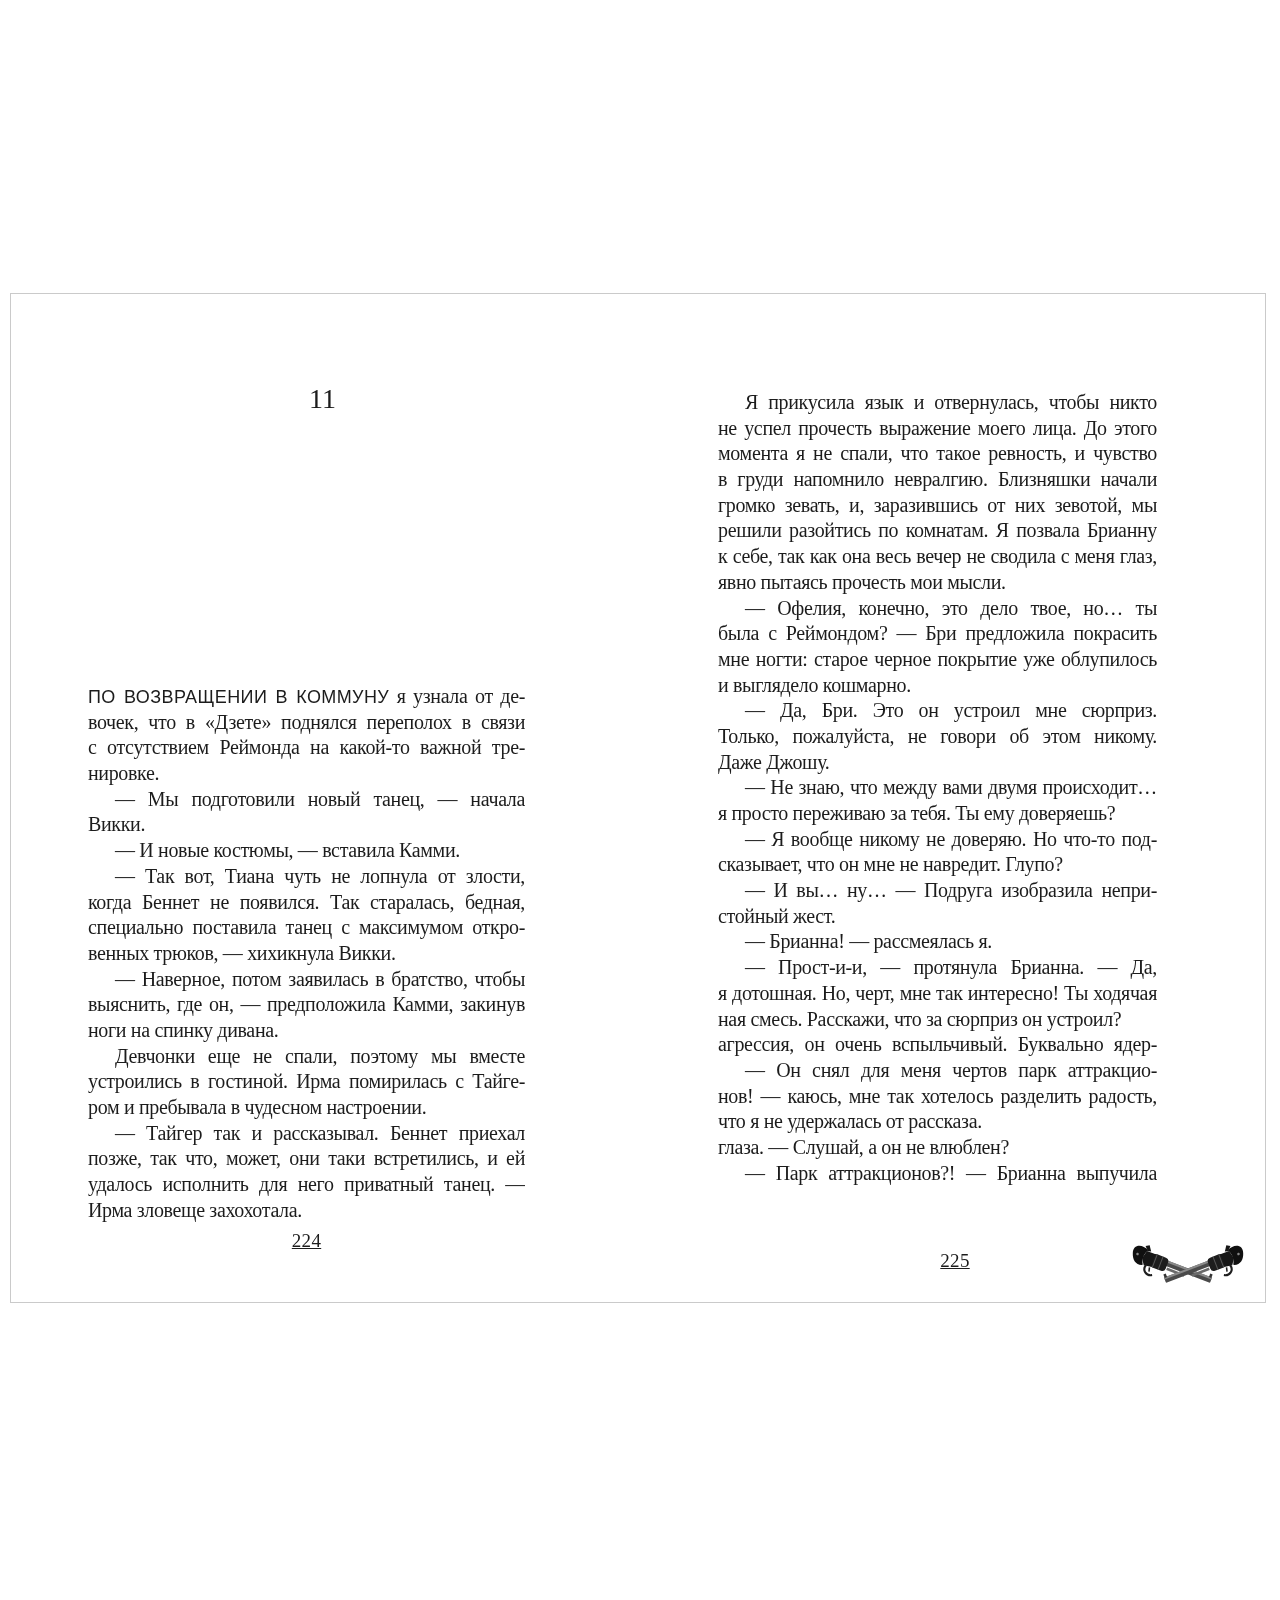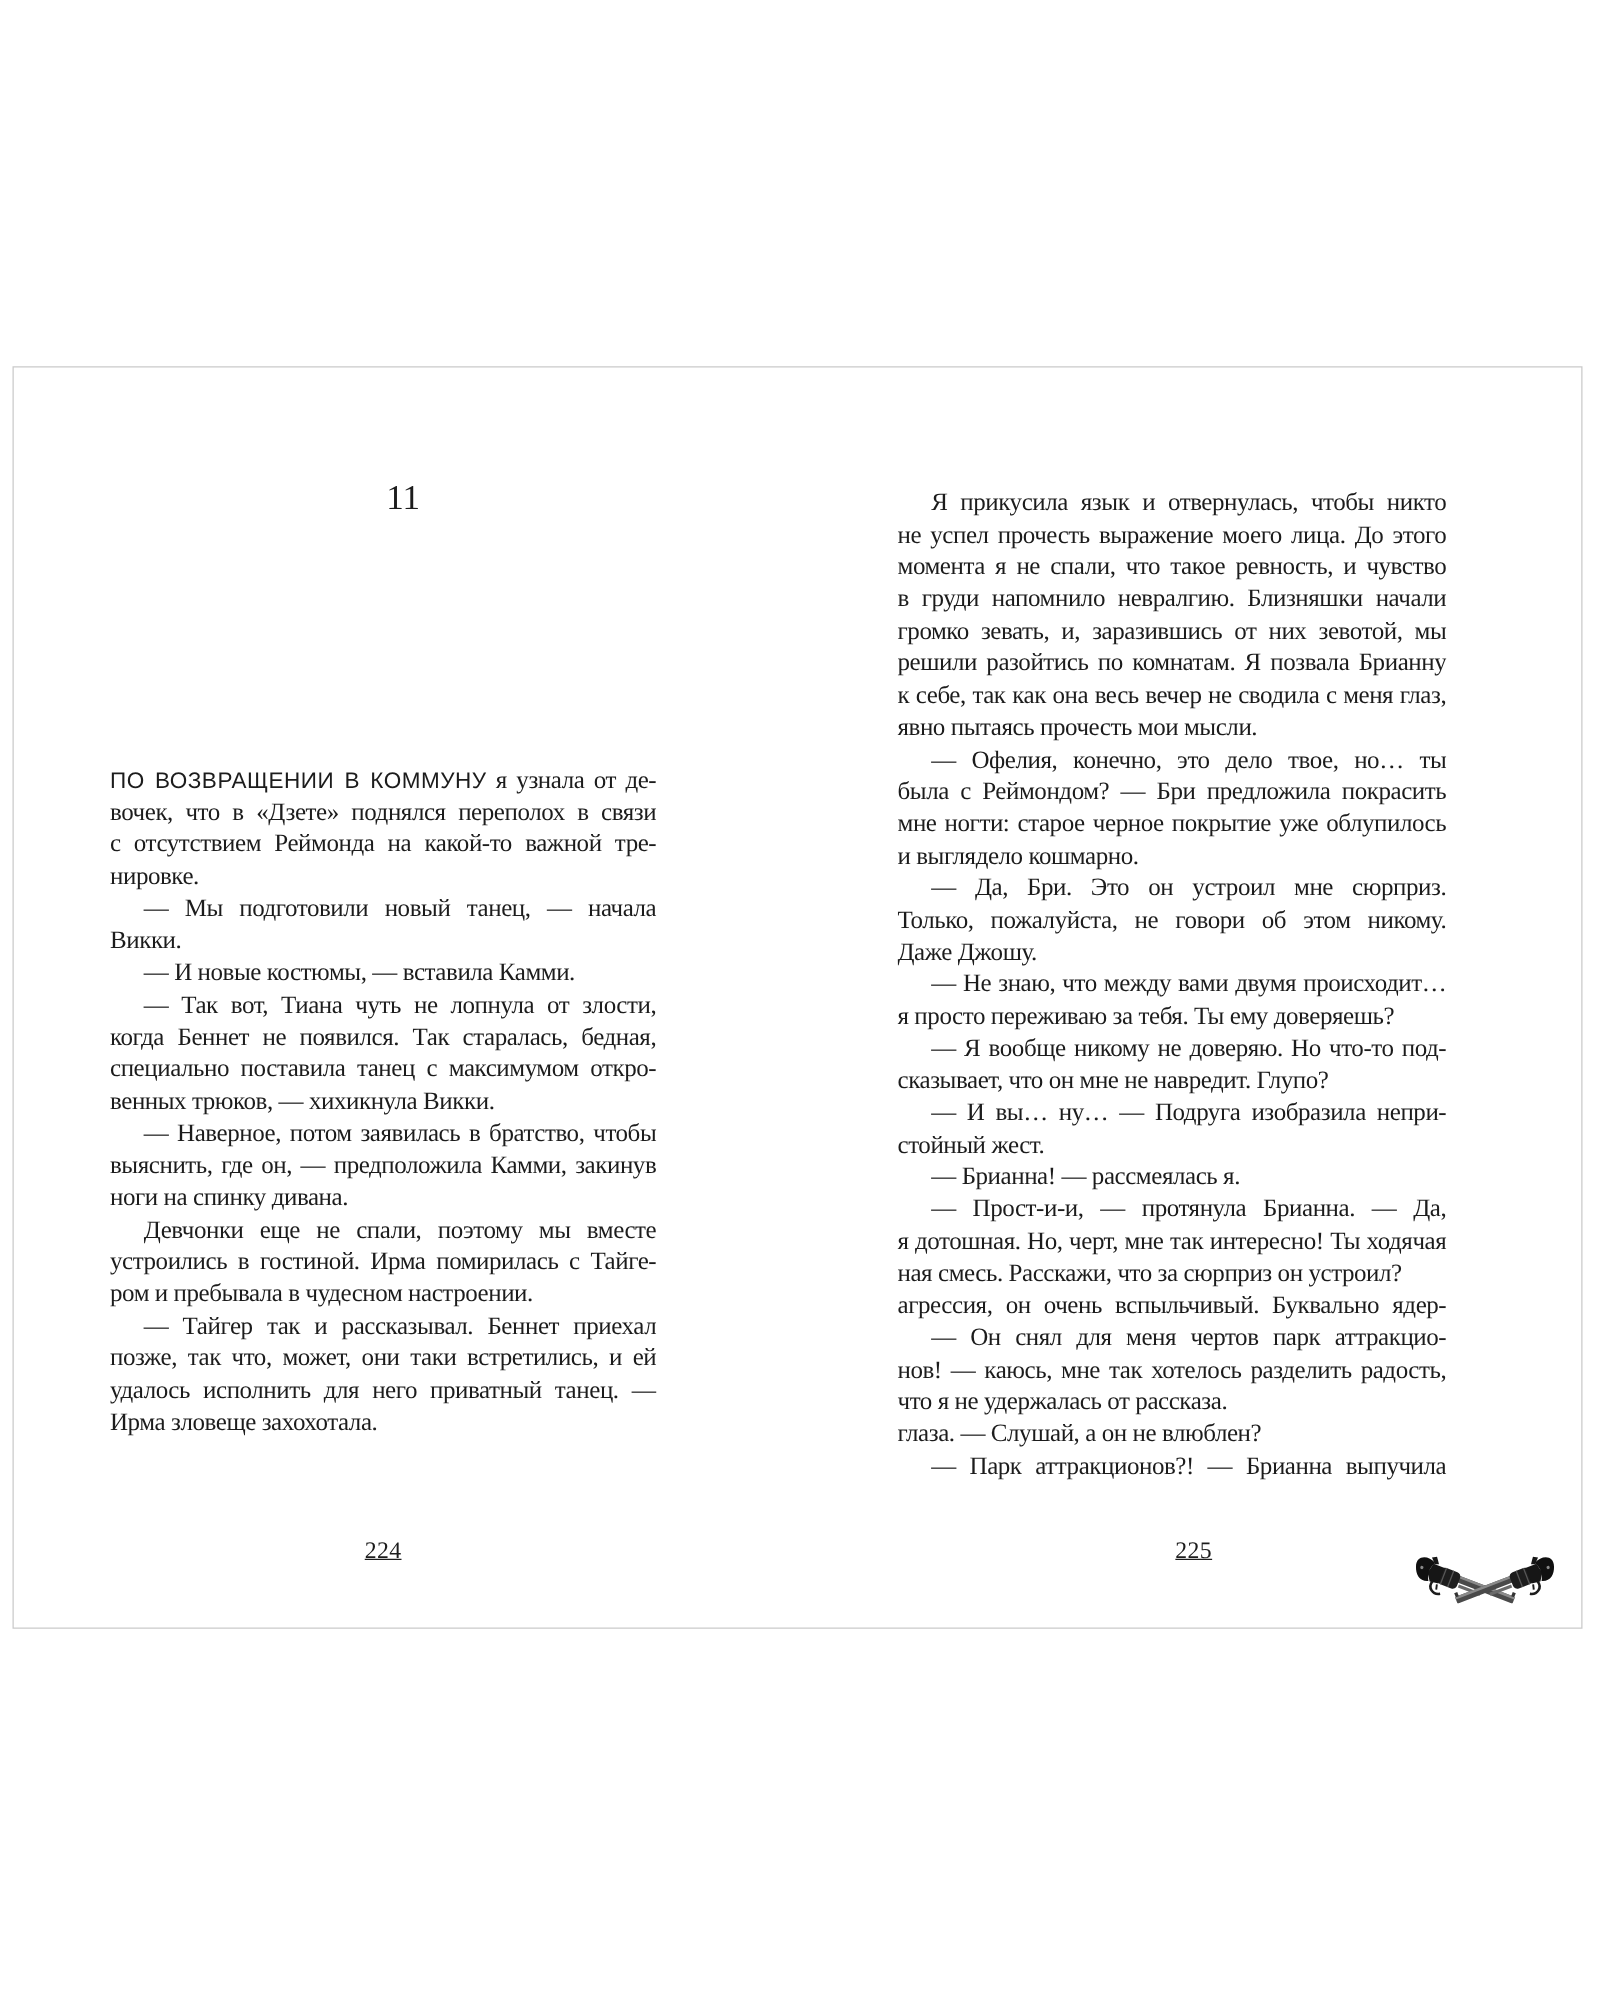--- a/index.html
+++ b/index.html
@@ -12,39 +12,39 @@
     position: absolute; left: 10px; top: 293px;
     width: 1256px; height: 1010px;
     background: #ffffff; border: 1px solid #cacaca;
     box-sizing: border-box;
   }
   .chapter-number {
     position: absolute; left: 90px; top: 382px; width: 465px;
     text-align: center; font-size: 28px; line-height: 34px;
   }
   .text-col { position: absolute; }
-  .text-col.left  { left: 88px;  top: 612px; width: 437px; }
+  .text-col.left  { left: 88px;  top: 684px; width: 437px; }
   .text-col.right { left: 718px; top: 390px; width: 439px; }
   .line {
     font-size: 20px; line-height: 25.7px; height: 25.7px;
     overflow: hidden; letter-spacing: -0.35px;
     text-align: justify; text-align-last: justify;
   }
   .line.last { text-align: left; text-align-last: left; }
   .line.indent { text-indent: 27px; }
   .lead {
     font-family: "Liberation Sans", sans-serif;
     font-size: 18px; letter-spacing: 0.4px;
   }
   .page-num {
     position: absolute; top: 1230px; font-size: 19px;
     text-align: center; letter-spacing: 0.3px; text-decoration: underline;
   }
   .page-num.left-num  { left: 88px;  width: 437px; }
-  .page-num.right-num { left: 718px; width: 474px; }
+  .page-num.right-num { left: 718px; width: 474px; margin-top: 20px; }
   .ornament { position: absolute; left: 1126px; top: 1234px; width: 124px; height: 55px; }
   .ornament svg { width: 100%; height: 100%; display: block; }
 </style>
 </head>
 <body>
 
 <div class="page-frame"></div>
 
 <div class="chapter-number">11</div>
 

